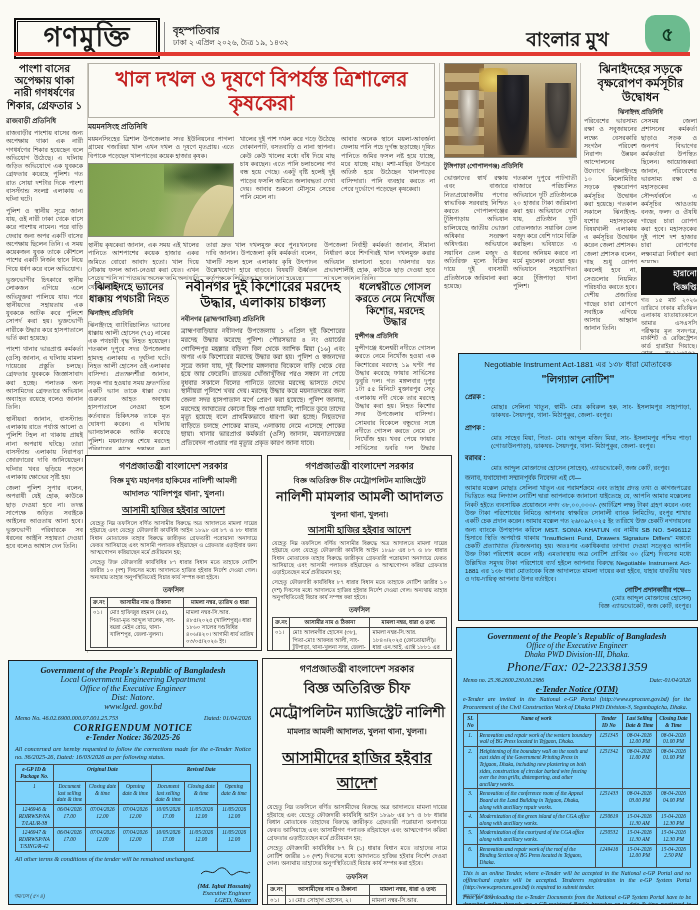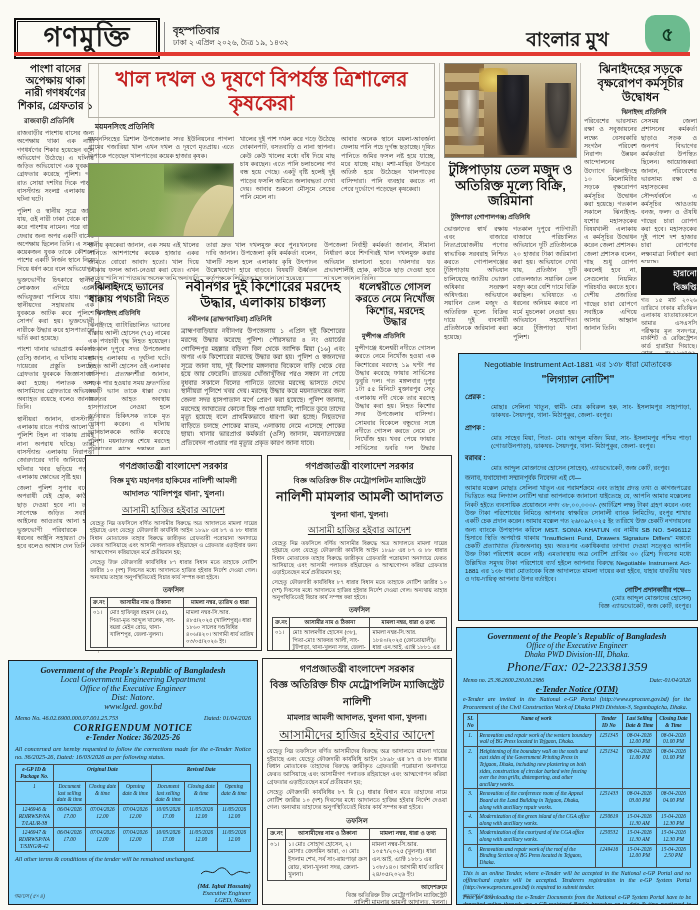--- a/index.html
+++ b/index.html
@@ -9,21 +9,21 @@
   .abs{position:absolute;}
   .j{text-align:justify;text-justify:inter-word;}
   .c{text-align:center;}
   .b{font-weight:bold;}
   .hid{overflow:hidden;}
   .t55{font-size:5.5px;line-height:1.32;}
   .t58{font-size:5.8px;line-height:1.32;}
   .t6{font-size:6.2px;line-height:1.34;}
   .t63{font-size:6.4px;line-height:1.34;}
   p.np{margin:0 0 3px 0;}
-  .byline{font-weight:bold;font-size:6.8px;margin:3px 0 2px 7px;}
+  .byline{font-weight:bold;font-size:6.8px;margin:3px 0 2px 0;}
   .hl{font-weight:bold;text-align:center;line-height:1.2;color:#111;}
   
   .masthead-box{left:14px;top:18px;width:142px;height:37px;border:2px solid #0d0d0d;
     box-shadow:0 0 0 1px #fbfaf4 inset,0 0 0 2px #0d0d0d inset;
     display:flex;align-items:center;justify-content:center;
     font-size:27px;font-weight:bold;letter-spacing:1px;}
   .hdr-vline{left:164px;top:22px;width:1px;height:30px;background:#8a8a8a;}
   .hdr-day{left:173px;top:23px;font-size:10px;font-weight:bold;}
   .hdr-date{left:173px;top:37px;font-size:7.5px;color:#222;}
   .hdr-section{left:505px;top:25px;width:125px;text-align:center;font-size:19px;font-weight:bold;}
@@ -56,21 +56,21 @@
     background:radial-gradient(ellipse at 50% 20%,#55504a 0%,#3c3834 55%,rgba(0,0,0,0) 100%);}
   
   .nbox{border:1px solid #2b2b2b;background:#fbfaf4;padding:3px 4px;box-sizing:border-box;}
   .nbox2{border:1.5px solid #1d1d1d;background:#7dd3fc;padding:4px 6px;box-sizing:border-box;}
   .serif{font-family:"Liberation Serif",serif;font-style:italic;}
   table{border-collapse:collapse;width:100%;}
   td,th{border:0.5px solid #4a4a4a;padding:1px 2px;vertical-align:top;font-weight:normal;}
   th{text-align:center;}
   .black-bar{background:#141414;color:#fff;font-weight:bold;text-align:center;
     font-size:8px;line-height:14px;height:28px;padding-left:32px;}
-  .order-title{font-weight:normal;text-decoration:underline;}
+  .order-title{font-weight:bold;text-decoration:underline;}
   .sig-line{text-align:right;}
   .corner-tag{position:absolute;left:5px;bottom:3px;font-size:5.5px;color:#333;}
   .main-hl{border:1px solid #b3b0a6;color:#c42120;font-weight:bold;font-size:20.5px;
     line-height:1.15;text-align:center;padding:3px 2px;}
   .legal-label{font-weight:bold;font-size:6.6px;margin-top:2px;}
   .legal-ind{margin-left:26px;}
 </style>
 </head>
 <body>
 
@@ -81,21 +81,21 @@
   </div>
   <div class="abs hdr-vline"></div>
   <div class="abs hdr-day">বৃহস্পতিবার</div>
   <div class="abs hdr-date">ঢাকা ২ এপ্রিল ২০২৬, চৈত্র ১৯, ১৪৩২</div>
   <div class="abs hdr-section">বাংলার মুখ</div>
   <div class="abs hdr-badge">
     <span>৫</span>
   </div>
   <div class="abs hdr-rule"></div>
 
-  <div class="abs hid" style="left:17px;top:63px;width:77px;height:590px;border-right:1px solid #ccc9bf;padding-right:4px;">
+  <div class="abs hid" style="left:6px;top:63px;width:77px;height:590px;border-right:1px solid #ccc9bf;padding-right:4px;">
     <div class="hl" style="font-size:10.2px;">পাংশা বাসের অপেক্ষায় থাকা নারী গণধর্ষণের শিকার, গ্রেফতার ১</div>
     <div class="byline">রাজবাড়ী প্রতিনিধি</div>
     <p class="np t6 j">রাজবাড়ীর পাংশায় বাসের জন্য অপেক্ষায় থাকা এক নারী গণধর্ষণের শিকার হয়েছেন বলে অভিযোগ উঠেছে। এ ঘটনায় জড়িত অভিযোগে এক যুবককে গ্রেফতার করেছে পুলিশ। গত রাত সোয়া দশটার দিকে পাংশা বাসস্ট্যান্ড সংলগ্ন এলাকায় এ ঘটনা ঘটে।</p>
     <p class="np t6 j">পুলিশ ও স্থানীয় সূত্রে জানা যায়, ওই নারী ঢাকা থেকে বাসে করে পাংশায় নামেন। পরে বাড়ি ফেরার জন্য অপর একটি বাসের অপেক্ষায় ছিলেন তিনি। এ সময় কয়েকজন যুবক তাকে কৌশলে পাশের একটি নির্জন স্থানে নিয়ে গিয়ে ধর্ষণ করে বলে অভিযোগ।</p>
     <p class="np t6 j">ভুক্তভোগীর চিৎকারে স্থানীয় লোকজন এগিয়ে এলে অভিযুক্তরা পালিয়ে যায়। পরে স্থানীয়দের সহায়তায় এক যুবককে আটক করে পুলিশে সোপর্দ করা হয়। ভুক্তভোগী নারীকে উদ্ধার করে হাসপাতালে ভর্তি করা হয়েছে।</p>
     <p class="np t6 j">পাংশা থানার ভারপ্রাপ্ত কর্মকর্তা (ওসি) জানান, এ ঘটনায় মামলা দায়েরের প্রস্তুতি চলছে। গ্রেফতার যুবককে জিজ্ঞাসাবাদ করা হচ্ছে। পলাতক অন্য আসামিদের গ্রেফতারে অভিযান অব্যাহত রয়েছে বলেও জানান তিনি।</p>
     <p class="np t6 j">স্থানীয়রা জানান, বাসস্ট্যান্ড এলাকায় রাতে পর্যাপ্ত আলো ও পুলিশি টহল না থাকায় প্রায়ই নানা অপরাধ ঘটছে। তারা বাসস্ট্যান্ড এলাকায় নিরাপত্তা জোরদারের দাবি জানিয়েছেন। ঘটনার খবর ছড়িয়ে পড়লে এলাকায় ক্ষোভের সৃষ্টি হয়।</p>
     <p class="np t6 j">জেলা পুলিশ সুপার বলেন, অপরাধী যেই হোক, কাউকে ছাড় দেওয়া হবে না। তদন্ত সাপেক্ষে জড়িত সবাইকে আইনের আওতায় আনা হবে। ভুক্তভোগী পরিবারকে সব ধরনের আইনি সহায়তা দেওয়া হবে বলেও আশ্বাস দেন তিনি।</p>
   </div>
 
@@ -143,21 +143,20 @@
   <div class="abs vrule" style="left:439px;top:63px;height:387px;"></div>
 
   <div class="abs" style="left:444px;top:63px;width:133px;">
     <div class="photo photo-shop" style="width:131px;height:93px;">
       <div class="ph-shelf"></div>
       <div class="ph-goods"></div>
       <div class="ph-fig2"></div>
       <div class="ph-fig"></div>
       <div class="ph-fig3"></div>
     </div>
-    <div class="hl" style="font-size:13px;margin-top:4px;">টুঙ্গিপাড়ায় তেল মজুদ ও অতিরিক্ত মূল্যে বিক্রি, জরিমানা</div>
     <div class="byline" style="font-size:6.2px;">টুঙ্গিপাড়া (গোপালগঞ্জ) প্রতিনিধি</div>
     <div style="display:flex;gap:5px;height:122px;overflow:hidden;">
       <div class="t6 j" style="width:64px;">ভোক্তাদের স্বার্থ রক্ষায় এবং বাজারে নিত্যপ্রয়োজনীয় পণ্যের স্বাভাবিক সরবরাহ নিশ্চিত করতে গোপালগঞ্জের টুঙ্গিপাড়ায় অভিযান চালিয়েছে জাতীয় ভোক্তা অধিকার সংরক্ষণ অধিদপ্তর। অভিযানে সয়াবিন তেল মজুদ ও অতিরিক্ত মূল্যে বিক্রির দায়ে দুই ব্যবসায়ী প্রতিষ্ঠানকে জরিমানা করা হয়েছে।</div>
       <div class="t6 j" style="width:64px;">গতকাল দুপুরে পাটগাতী বাজারে পরিচালিত অভিযানে দুটি প্রতিষ্ঠানকে ২০ হাজার টাকা জরিমানা করা হয়। অভিযানে দেখা যায়, প্রতিষ্ঠান দুটি বোতলজাত সয়াবিন তেল মজুদ করে বেশি দামে বিক্রি করছিল। ভবিষ্যতে এ ধরনের অনিয়ম করবে না মর্মে মুচলেকা নেওয়া হয়। অভিযানে সহযোগিতা করে টুঙ্গিপাড়া থানা পুলিশ।</div>
     </div>
   </div>
 
   <div class="abs vrule" style="left:580px;top:63px;height:287px;"></div>
 
   <div class="abs" style="left:584px;top:63px;width:113px;">
@@ -298,23 +297,23 @@
       <div style="font-size:6.2px;">Executive Engineer</div>
       <div style="font-size:6.2px;">LGED, Natore</div>
       <div style="font-size:6.2px;">Mobile No: 01708-123222</div>
       
     </div>
     <div class="corner-tag">গম/ঢস (৫×৪)</div>
   </div>
 
   <div class="abs nbox hid" style="left:262px;top:658px;width:190px;height:247px;">
     <div class="c b" style="font-size:9.5px;">গণপ্রজাতন্ত্রী বাংলাদেশ সরকার</div>
-    <div class="c b" style="font-size:10px;">বিজ্ঞ অতিরিক্ত চীফ মেট্রোপলিটন ম্যাজিস্ট্রেট নালিশী</div>
+    <div class="c b" style="font-size:14px;">বিজ্ঞ অতিরিক্ত চীফ মেট্রোপলিটন ম্যাজিস্ট্রেট নালিশী</div>
     <div class="c b" style="font-size:7.8px;">মামলার আমলী আদালত, খুলনা থানা, খুলনা।</div>
-    <div class="c b order-title" style="font-size:12px;margin:2px 0;">আসামীদের হাজির হইবার আদেশ</div>
+    <div class="c b order-title" style="font-size:15px;margin:8px 0;">আসামীদের হাজির হইবার আদেশ</div>
     <p class="np t58 j">যেহেতু নিম্ন তফসিলে বর্ণিত আসামীদের বিরুদ্ধে অত্র আদালতে মামলা দায়ের হইয়াছে এবং যেহেতু ফৌজদারী কার্যবিধি আইন ১৮৯৮ এর ৮৭ ও ৮৮ ধারার বিধান মোতাবেক তাহাদের বিরুদ্ধে জারীকৃত গ্রেফতারী পরোয়ানা অনাদায়ে ফেরত আসিয়াছে এবং আসামীগণ পলাতক রহিয়াছেন এবং আত্মগোপন করিয়া গ্রেফতার এড়াইতেছেন মর্মে প্রতীয়মান হয়;</p>
     <p class="np t58 j">সেহেতু ফৌজদারী কার্যবিধির ৮৭ মি (১) ধারার বিধান মতে তাহাদের নামে নোটিশ জারীর ১০ (দশ) দিবসের মধ্যে আদালতে হাজির হইবার নির্দেশ দেওয়া গেল। অন্যথায় তাহাদের অনুপস্থিতিতেই বিচার কার্য সম্পন্ন করা হইবে।</p>
     <div class="c b" style="font-size:6.8px;margin:1px 0;">তফসিল</div>
     <table class="t58">
       <tbody>
           <tr>
         <th style="width:10%;" class="b">ক্র.নং</th>
         <th style="width:47%;" class="b">আসামীদের নাম ও ঠিকানা</th>
         <th style="width:43%;" class="b">মামলা নম্বর, ধারা ও তথ্য</th>
       </tr>

